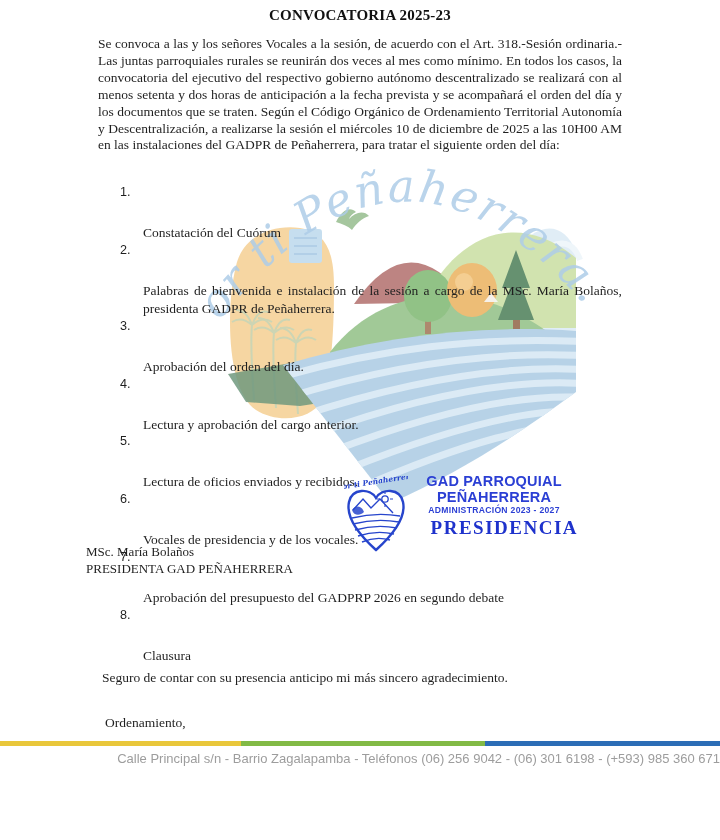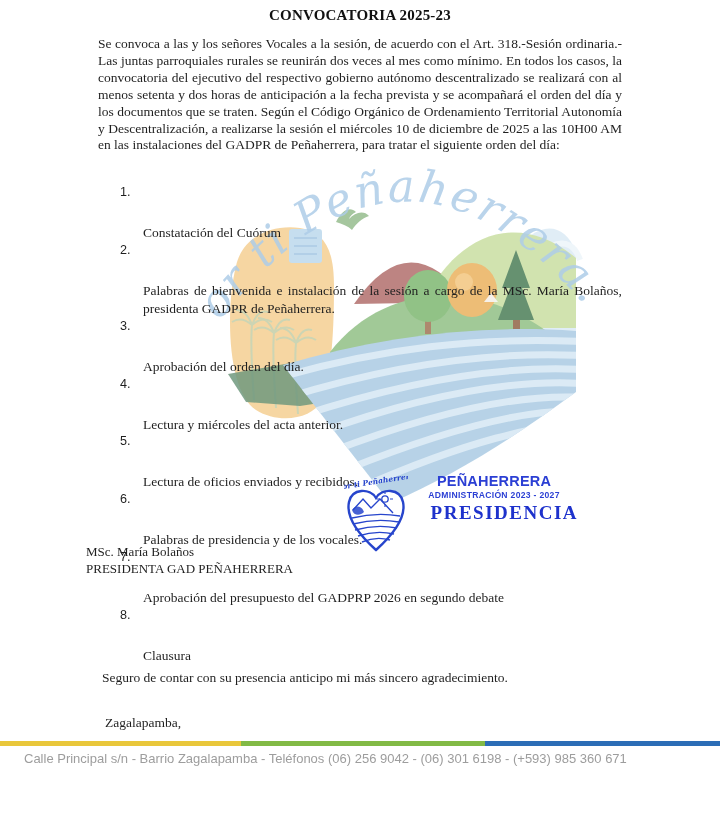--- a/index.html
+++ b/index.html
@@ -53,21 +53,21 @@
   
   .footer-bar{position:absolute;left:0;top:741px;width:720px;height:5px;display:flex;z-index:2;}
   .footer-bar span{height:100%;}
   .bar-seg1{width:241px;}
   .bar-seg2{width:244px;}
   .bar-seg3{width:235px;}
   .footer-text{
     position:absolute;left:0;top:750px;width:720px;z-index:2;
     font-family:"Liberation Sans","DejaVu Sans",sans-serif;color:#9d9d9d;font-size:13px;
   }
-  .footer-line1{text-align:left;line-height:18px;padding-left:24px;}
+  .footer-line1{text-align:right;line-height:18px;padding-left:24px;}
   .footer-line2{position:relative;height:18px;line-height:18px;}
   .footer-email{position:absolute;left:76px;top:0;}
   .footer-location{position:absolute;left:244px;top:0;}
 </style>
 </head>
 <body>
 
 <div class="page">
 
   <svg class="watermark" width="720" height="840" viewBox="0 0 720 840" xmlns="http://www.w3.org/2000/svg" xmlns:xlink="http://www.w3.org/1999/xlink">
@@ -147,47 +147,47 @@
           <span class="item-text">Palabras de bienvenida e instalación de la sesión a cargo de la MSc. María Bolaños, presidenta GADPR de Peñaherrera.</span>
         </li>
 
         <li class="agenda-item">
           <span class="num">3.</span>
           <span class="item-text">Aprobación del orden del día.</span>
         </li>
 
         <li class="agenda-item">
           <span class="num">4.</span>
-          <span class="item-text">Lectura y miércoles del acta anterior.</span>
+          <span class="item-text">Lectura y aprobación del cargo anterior.</span>
         </li>
 
         <li class="agenda-item">
           <span class="num">5.</span>
           <span class="item-text">Lectura de oficios enviados y recibidos.</span>
         </li>
 
         <li class="agenda-item">
           <span class="num">6.</span>
-          <span class="item-text">Palabras de presidencia y de los vocales.</span>
+          <span class="item-text">Vocales de presidencia y de los vocales.</span>
         </li>
 
         <li class="agenda-item">
           <span class="num">7.</span>
           <span class="item-text">Aprobación del presupuesto del GADPRP 2026 en segundo debate</span>
         </li>
 
         <li class="agenda-item">
           <span class="num">8.</span>
           <span class="item-text">Clausura</span>
         </li>
       </ol>
 
     <p class="closing">Seguro de contar con su presencia anticipo mi más sincero agradecimiento.</p>
 
-    <p class="salutation">Zagalapamba,</p>
+    <p class="salutation">Ordenamiento,</p>
   </div>
 
   <div class="stamp">
     <svg class="stamp-emblem" width="64" height="78" viewBox="0 0 64 78" xmlns="http://www.w3.org/2000/svg">
       <g transform="translate(0,10)">
         <path d="M 32 12 C 26 2 8 2 5 16 C 2 30 12 46 32 64 C 52 46 62 30 59 16 C 56 2 38 2 32 12 Z" fill="#ffffff" stroke="#2745cc" stroke-width="2.4"></path>
         <g stroke="#2745cc" stroke-width="1.4" fill="none">
           <path d="M 9 24 L 19 13 L 27 22 L 36 13 L 49 27"></path>
           <path d="M 8 32 Q 32 26 56 30"></path>
           <path d="M 9 38 Q 32 32 55 36"></path>
@@ -195,20 +195,21 @@
           <path d="M 14 50 Q 32 44 50 48"></path>
           <path d="M 18 56 Q 32 50 46 54"></path>
         </g>
         <path d="M 8 24 C 12 18 18 20 20 26 C 16 30 10 30 8 24 Z" fill="#2745cc" opacity="0.85"></path>
         <circle cx="41" cy="13" r="3.2" fill="none" stroke="#2745cc" stroke-width="1.3"></circle>
         <path d="M 41 8 v -3 M 41 18 v 3 M 36 13 h -3 M 46 13 h 3" stroke="#2745cc" stroke-width="1.1"></path>
       </g>
       <text x="32" y="8" text-anchor="middle" transform="rotate(-9 32 8)" font-family="DejaVu Serif, serif" font-style="italic" font-weight="bold" font-size="7.5" fill="#2745cc">Por ti Peñaherrera</text>
     </svg>
     <div class="stamp-text">
+      <div class="stamp-l1">GAD PARROQUIAL</div>
       <div class="stamp-l2">PEÑAHERRERA</div>
       <div class="stamp-l3">ADMINISTRACIÓN 2023 - 2027</div>
       <div class="stamp-l4">PRESIDENCIA</div>
     </div>
   </div>
 
   <div class="signature">
     <div>MSc. María Bolaños</div>
     <div>PRESIDENTA GAD PEÑAHERRERA</div>
   </div>

